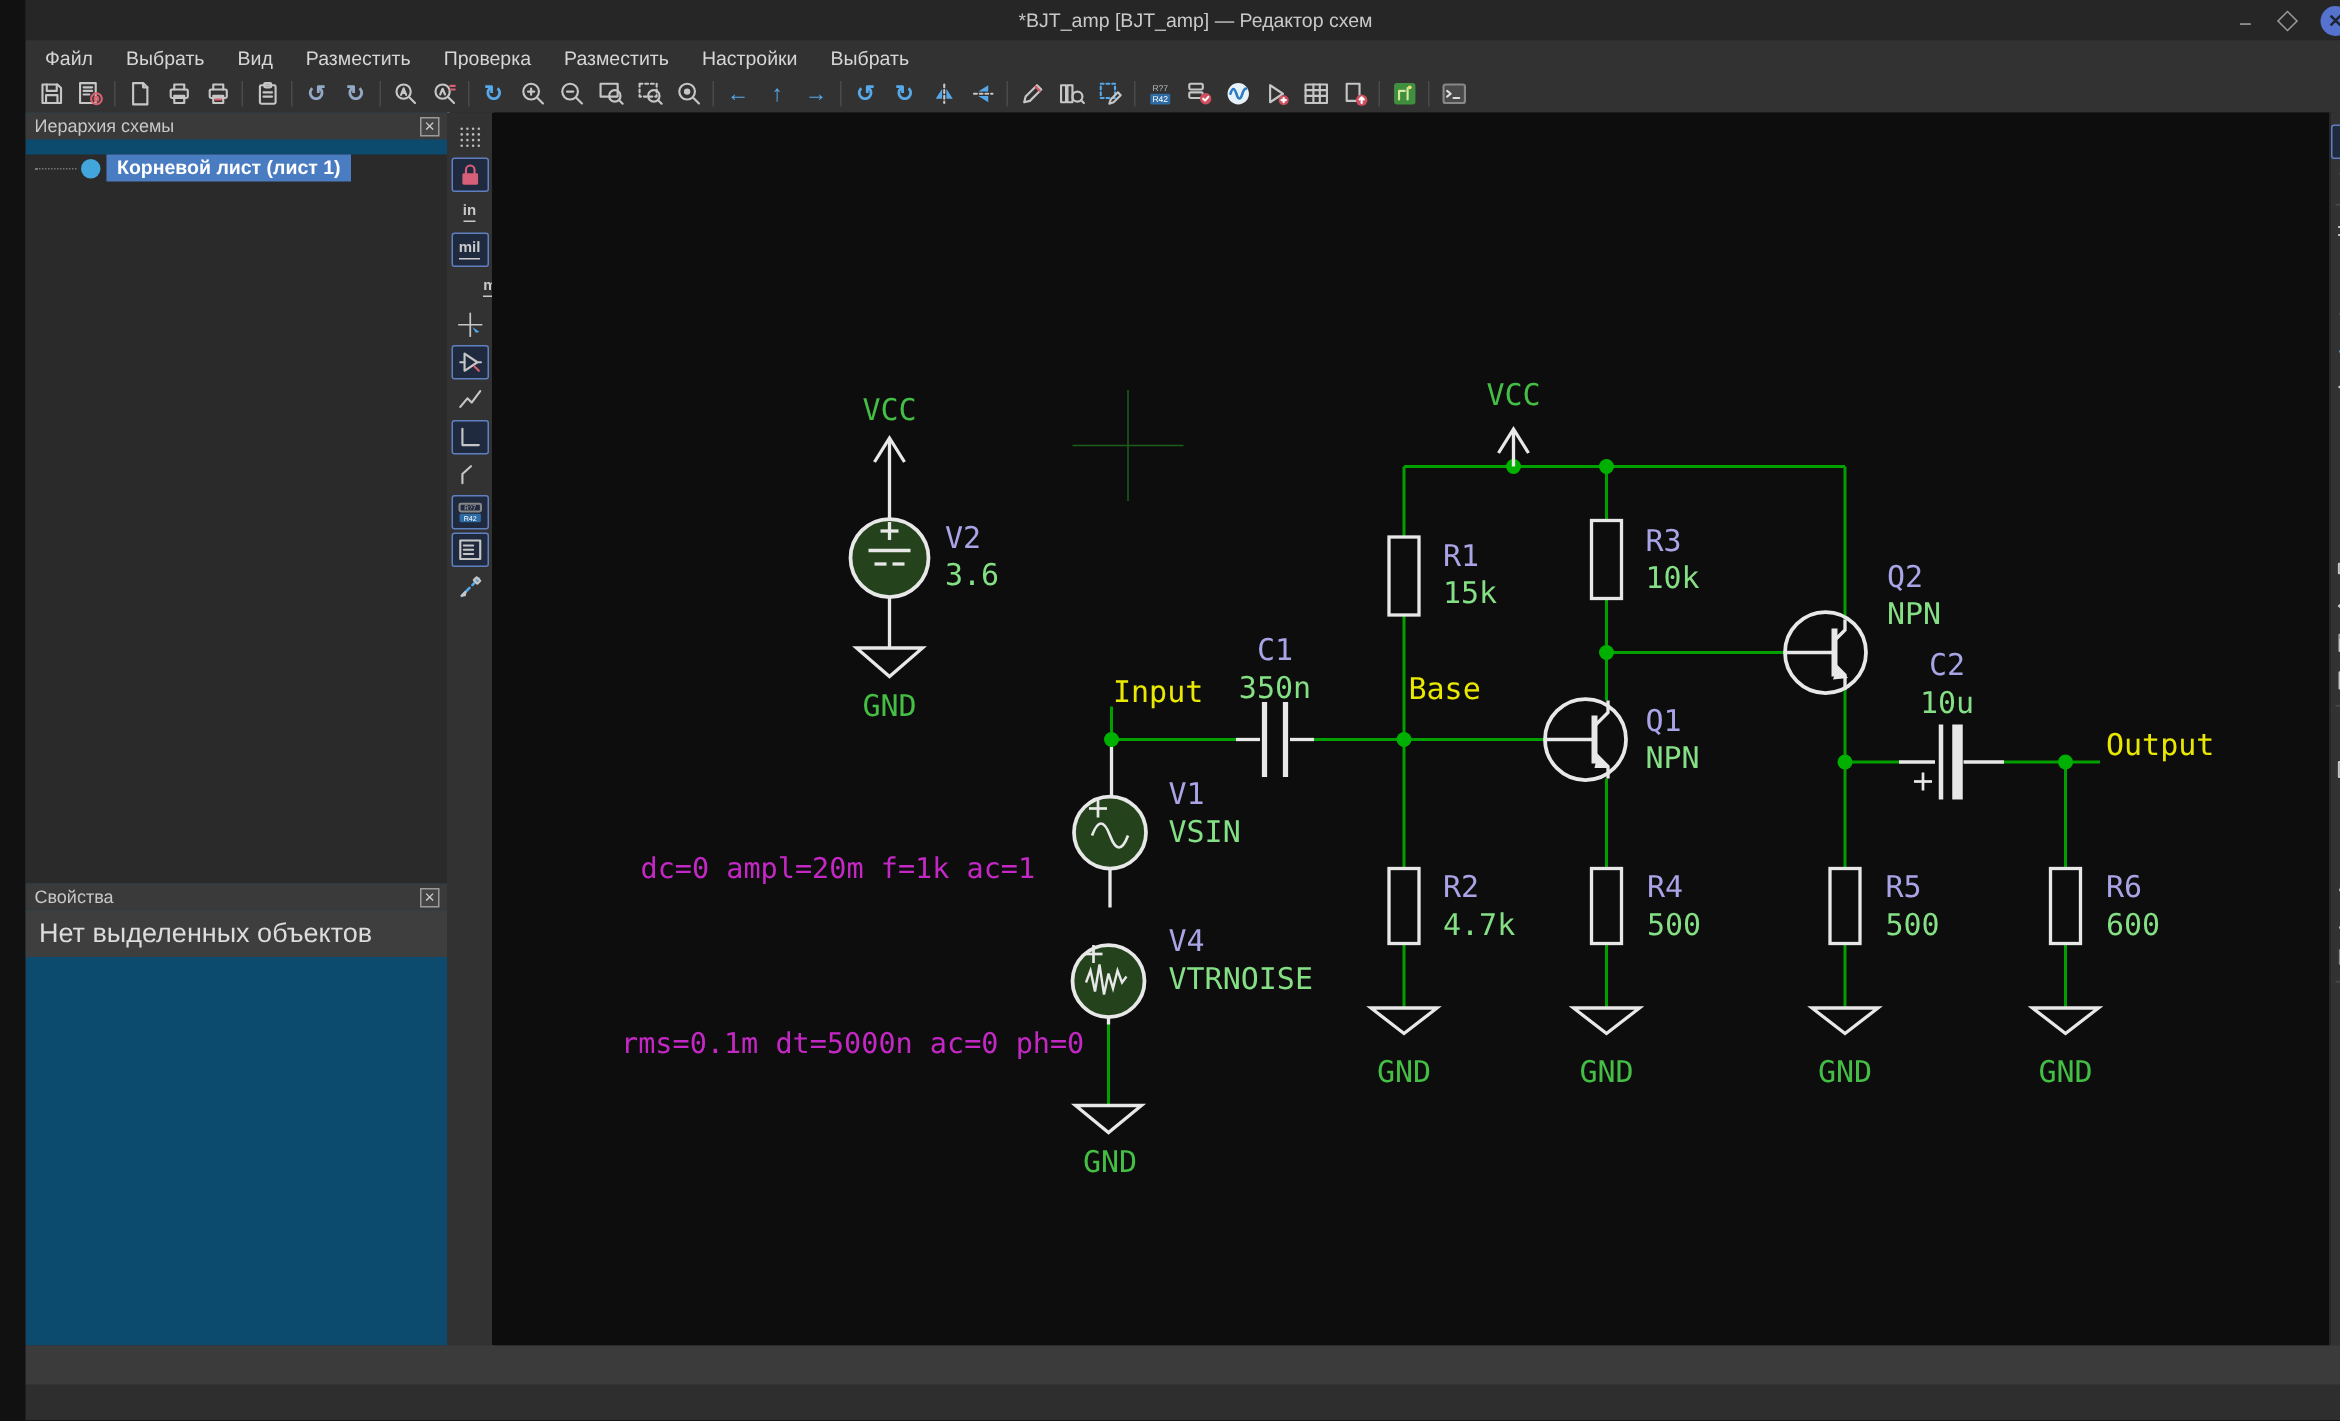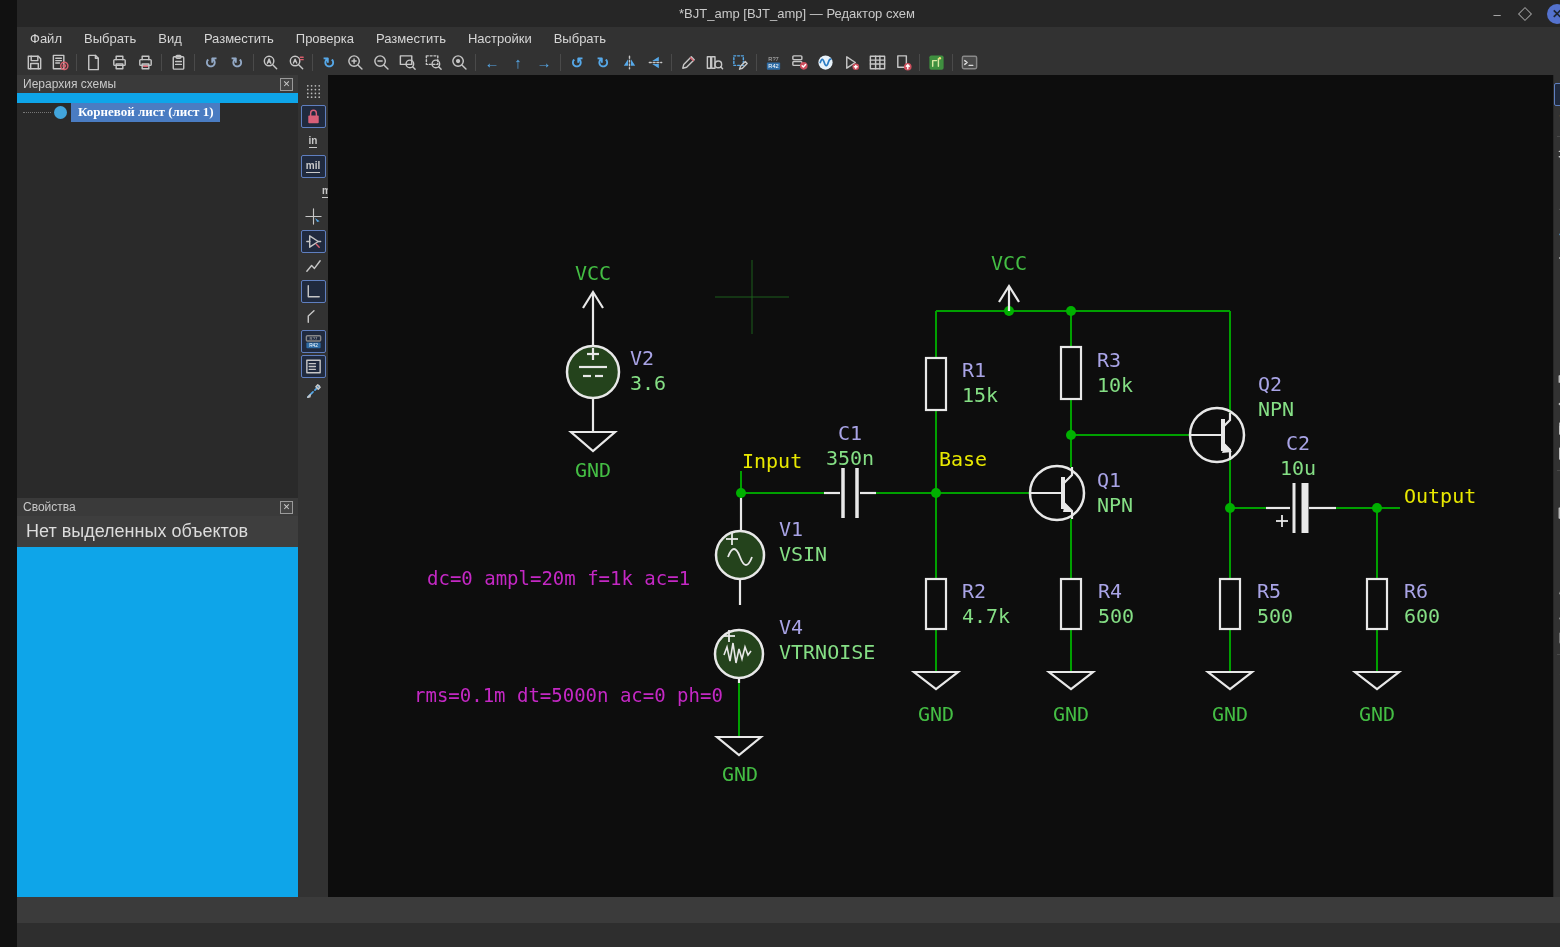--- a/index.html
+++ b/index.html
@@ -17,24 +17,24 @@
   #toolbar-top{position:absolute;left:0;top:50px;width:1560px;height:25px;background:#323232;display:flex;align-items:center;padding-left:4px;border-bottom:1px solid #272727;}
   .tbtn{width:24px;height:23px;display:flex;align-items:center;justify-content:center;border:1px solid transparent;border-radius:2px;flex:none;}
   .tbtn svg{width:19px;height:19px;}
   .tbtn.sel{border:1px solid #5f7fc0;background:#202a3e;}
   .tsep{width:1px;height:17px;background:#4a4a4a;margin:0 3px;flex:none;}
   .vsep{height:1px;width:18px;background:#4a4a4a;margin:3px 0;flex:none;}
   .gtxt{font-size:10px;font-weight:bold;color:#c9c9c9;border-bottom:1px solid #c9c9c9;line-height:1;padding-bottom:1px;}
   .garr{font-size:15px;font-weight:bold;color:#56a8e8;line-height:1;}
   .gundo{font-size:15px;font-weight:bold;color:#93a9c6;line-height:1;}
   
-  #left-panels{position:absolute;left:0;top:75px;width:281px;height:822px;background:#0ea5e9;border-right:2px solid #7dd3fc;}
+  #left-panels{position:absolute;left:0;top:75px;width:281px;height:822px;background:#0c4a6e;border-right:2px solid #7dd3fc;}
   .panel-header{height:18px;background:#3a3a3a;display:flex;align-items:center;padding:0 6px;font-size:12px;color:#c8c8c8;position:relative;}
   .close-box{position:absolute;right:5px;top:3px;width:11px;height:11px;border:1px solid #9a9a9a;color:#cccccc;font-size:9px;line-height:10px;text-align:center;background:#444;}
-  #tree-area{height:395px;background:#2a2a2a;font-family:Liberation Serif, serif;}
+  #tree-area{height:486px;background:#2a2a2a;}
   #tree-row{display:flex;align-items:center;margin:10px 0 0 6px;}
   #tree-dots{width:28px;border-top:1px dotted #777;margin-right:3px;}
   #tree-bullet{width:13px;height:13px;border-radius:50%;background:#42a5dc;margin-right:4px;flex:none;}
   #tree-label{background:#4a7cc2;color:#ffffff;font-weight:bold;font-size:13px;padding:1px 7px 2px;}
   #props-row{background:#3e3e3e;color:#dcdcdc;font-size:18px;padding:5px 9px;}
   
   #toolbar-left{position:absolute;left:281px;top:75px;width:30px;height:822px;background:#323232;display:flex;flex-direction:column;align-items:center;padding-top:5px;gap:2px;border-right:1px solid #14b8a6;}
   #toolbar-right{position:absolute;left:1536px;top:75px;width:24px;height:822px;background:#323232;display:flex;flex-direction:column;align-items:center;padding-top:8px;gap:2px;border-left:1px solid #272727;}
   #toolbar-left .tbtn,#toolbar-right .tbtn{width:23px;height:21px;}
   #toolbar-right .tbtn svg{width:18px;height:18px;}

